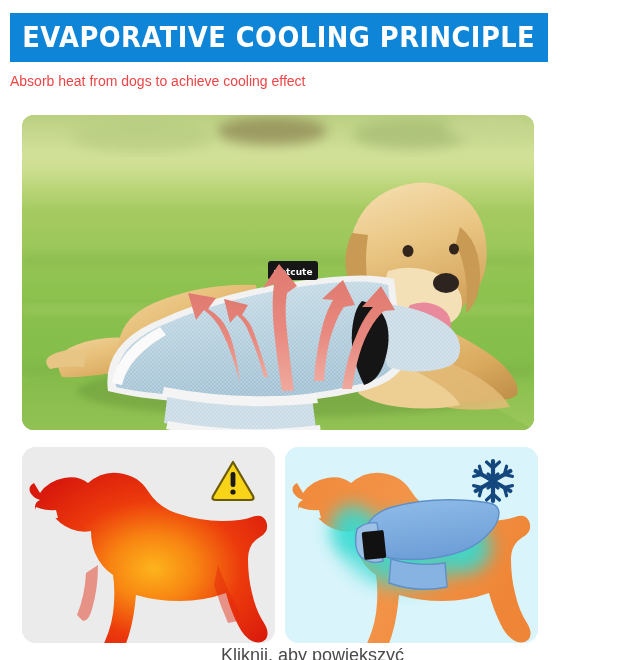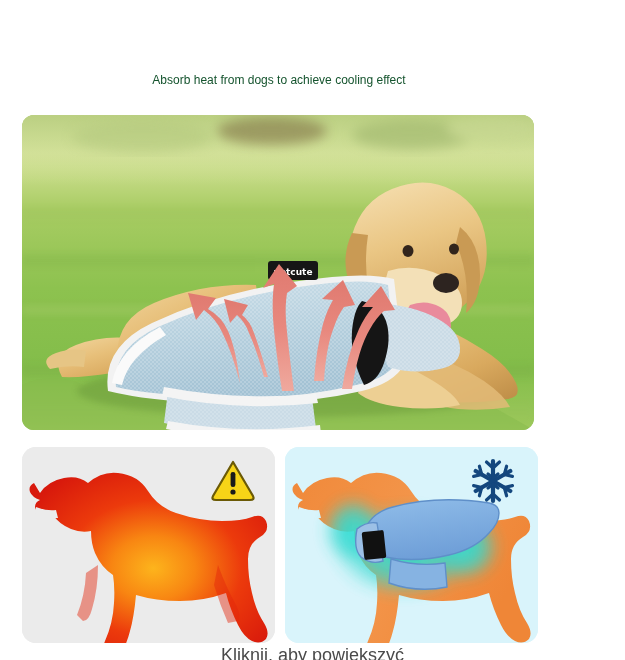--- a/index.html
+++ b/index.html
@@ -42,24 +42,23 @@
     transform: scaleX(0.92);
     white-space: nowrap;
     line-height: 1;
   }
 
   .subtitle {
     position: absolute;
     left: 10px;
     top: 73px;
     width: 538px;
-    text-align: center;
-    color: #14532d;
+    color: #ef4444;
     font-family: "Liberation Sans", sans-serif;
-    font-size: 12px;
+    font-size: 14px;
     font-weight: normal;
     white-space: nowrap;
   }
 
   
   .hero {
     position: absolute;
     left: 22px;
     top: 115px;
     width: 512px;
@@ -95,20 +94,23 @@
     font-family: "Liberation Sans", sans-serif;
     font-size: 18px;
     white-space: nowrap;
   }
 </style>
 </head>
 <body>
 
 <div id="page">
 
+  <div class="banner">
+    <div class="banner-title">EVAPORATIVE COOLING PRINCIPLE</div>
+  </div>
 
   <div class="subtitle">Absorb heat from dogs to achieve cooling effect</div>
 
   <div class="hero">
     <svg class="hero-photo" viewBox="0 0 512 315" preserveAspectRatio="none">
       <defs>
         <linearGradient id="grassBg" x1="0" y1="0" x2="0" y2="1">
           <stop offset="0" stop-color="#c8da8e"></stop>
           <stop offset="0.12" stop-color="#d8e49c"></stop>
           <stop offset="0.30" stop-color="#a8cc63"></stop>

